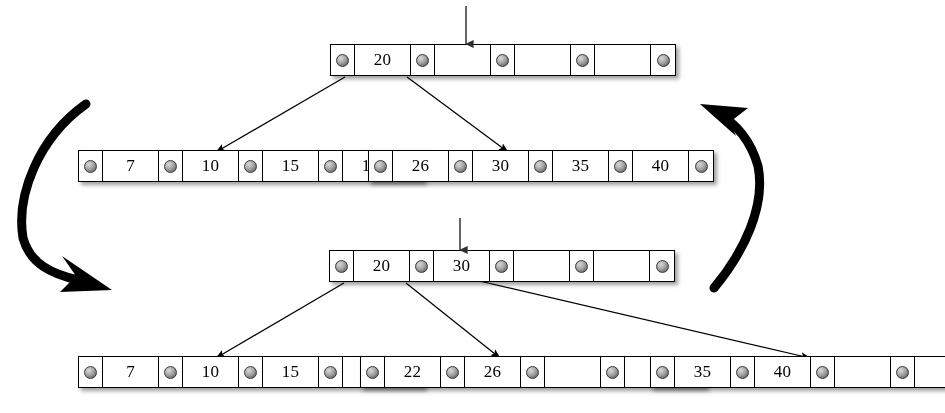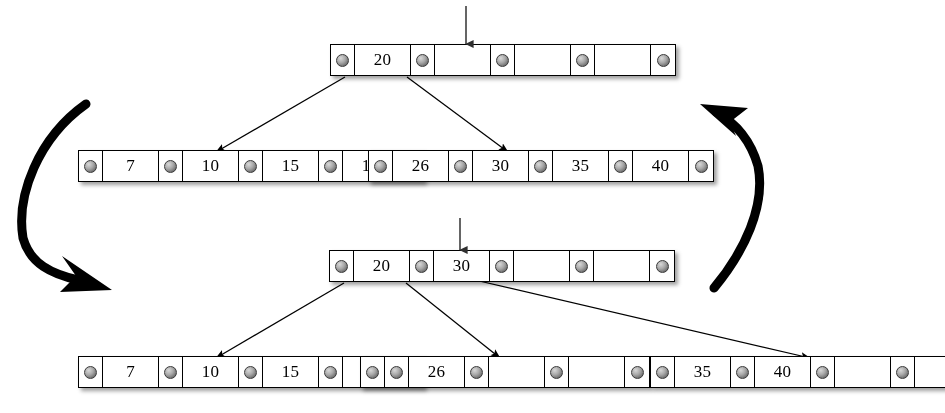--- a/index.html
+++ b/index.html
@@ -225,20 +225,21 @@
     <div class="cell key">18</div>
     <div class="cell ptr">
         <span class="dot"></span>
       </div>
   </div>
 
   <div class="node" style="left:360px; top:356px;">
     <div class="cell ptr">
         <span class="dot"></span>
       </div>
+    <div class="cell key">22</div>
     <div class="cell ptr">
         <span class="dot"></span>
       </div>
     <div class="cell key">26</div>
     <div class="cell ptr">
         <span class="dot"></span>
       </div>
     <div class="cell key"></div>
     <div class="cell ptr">
         <span class="dot"></span>

